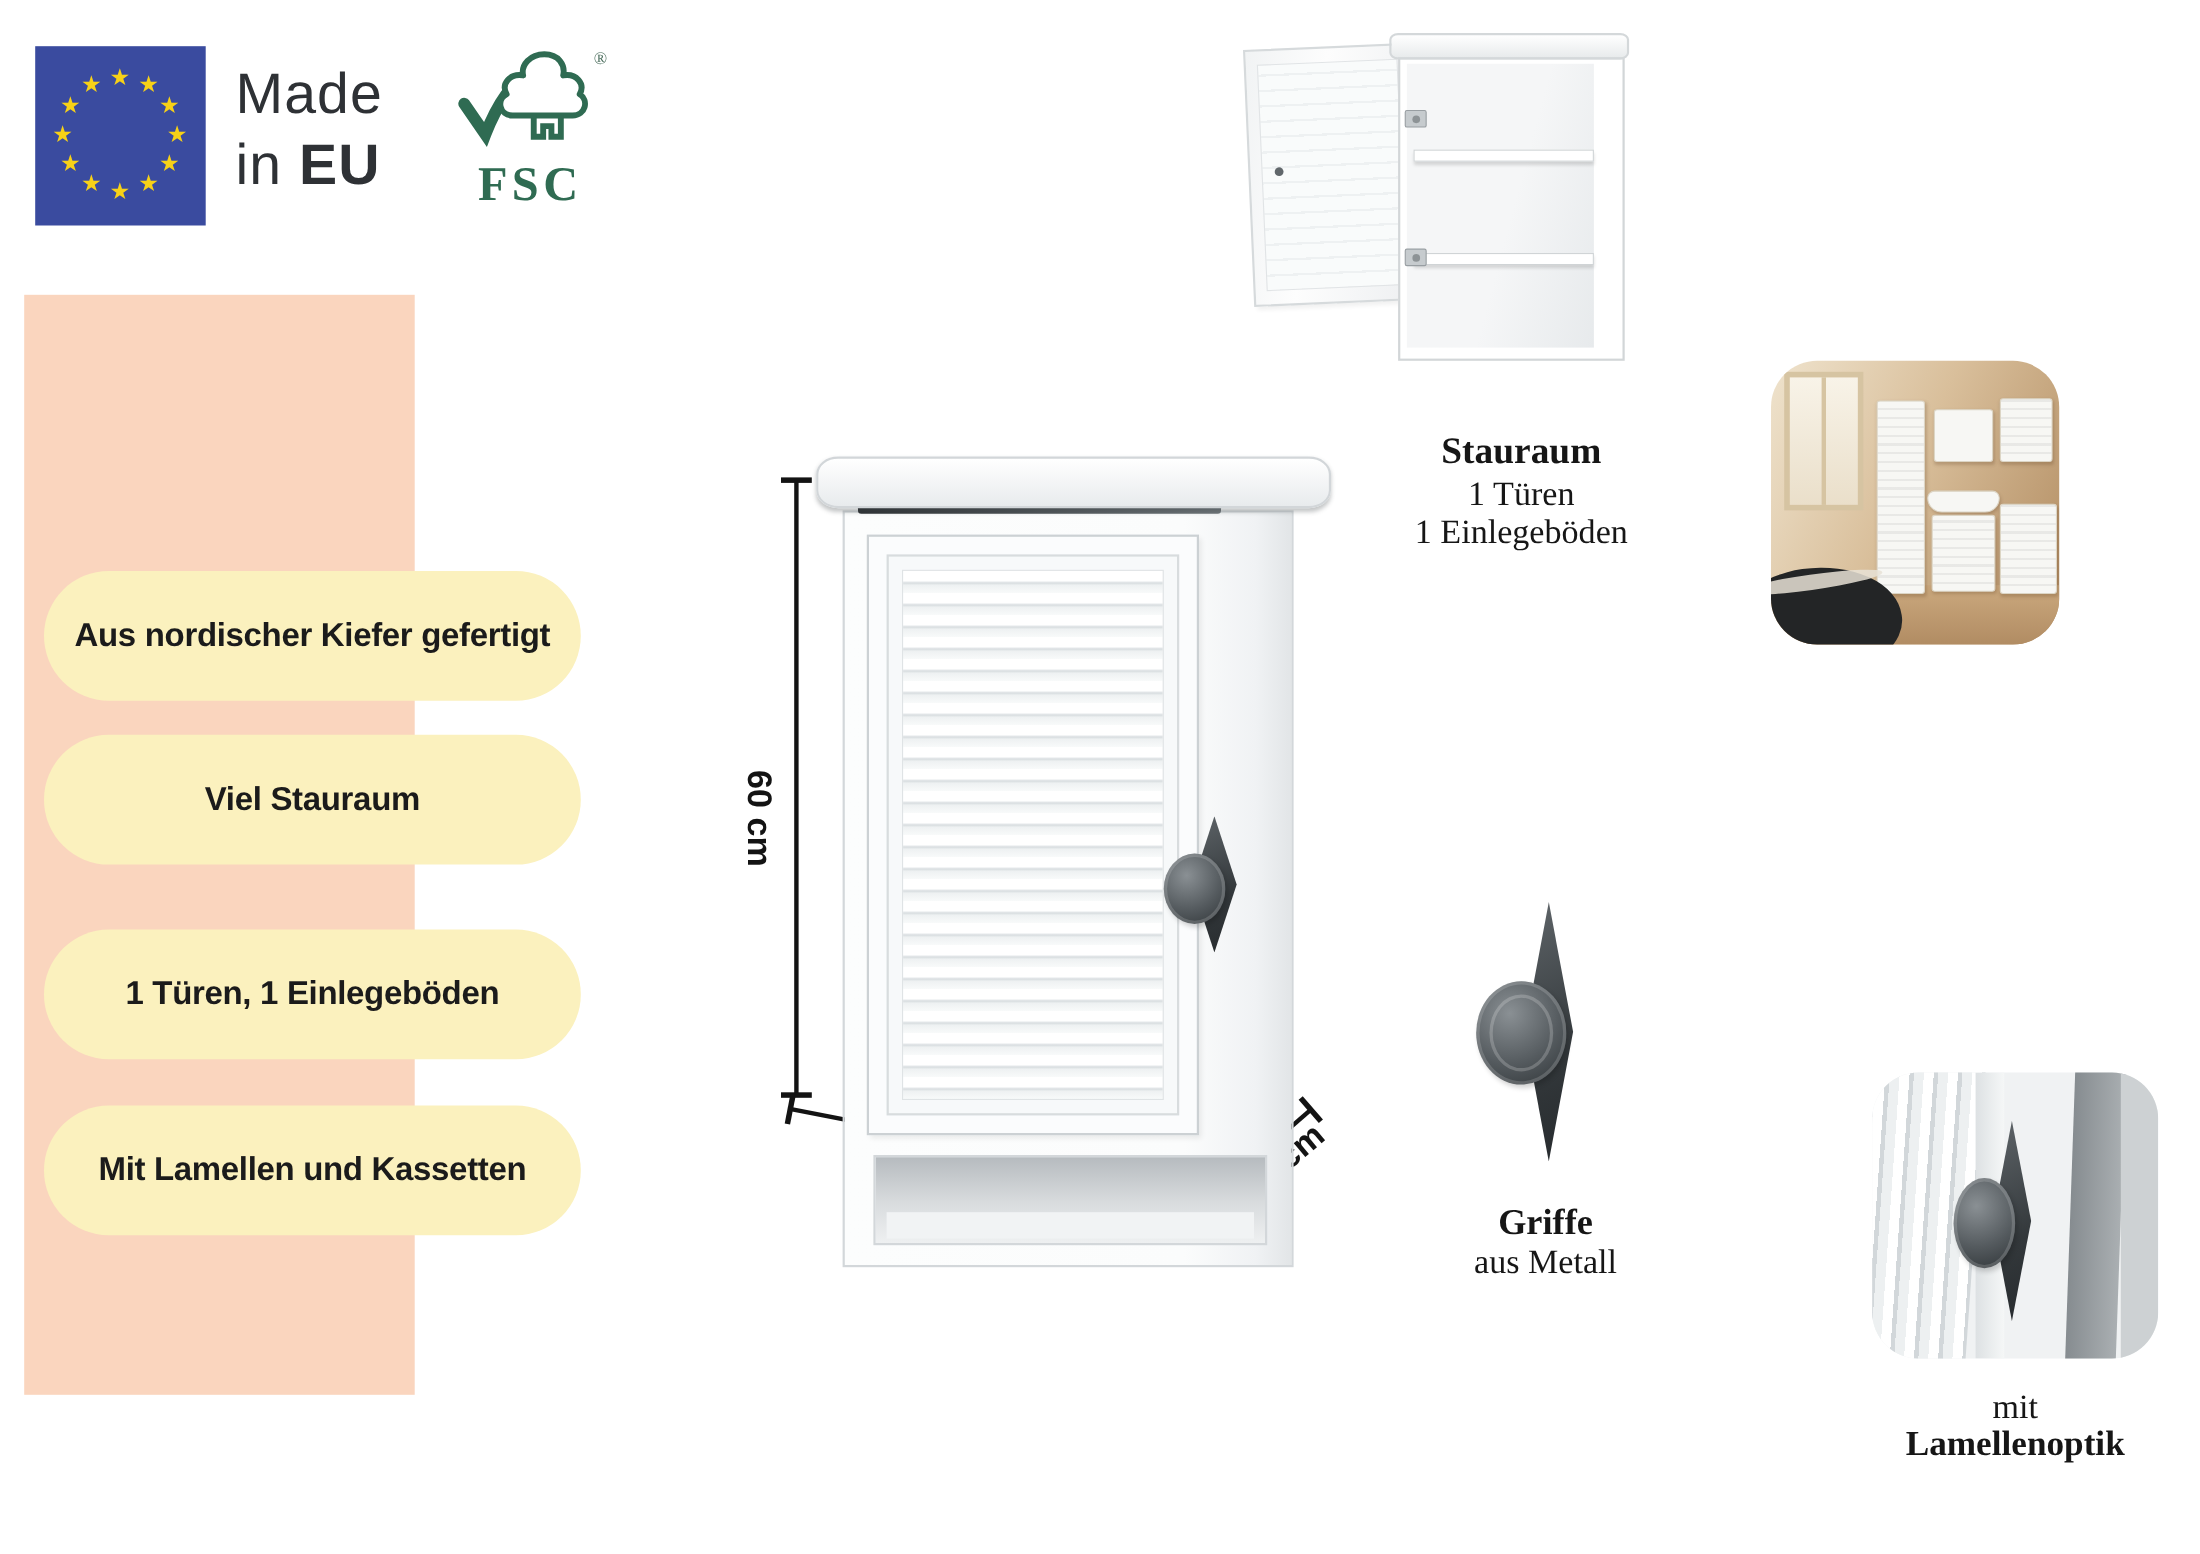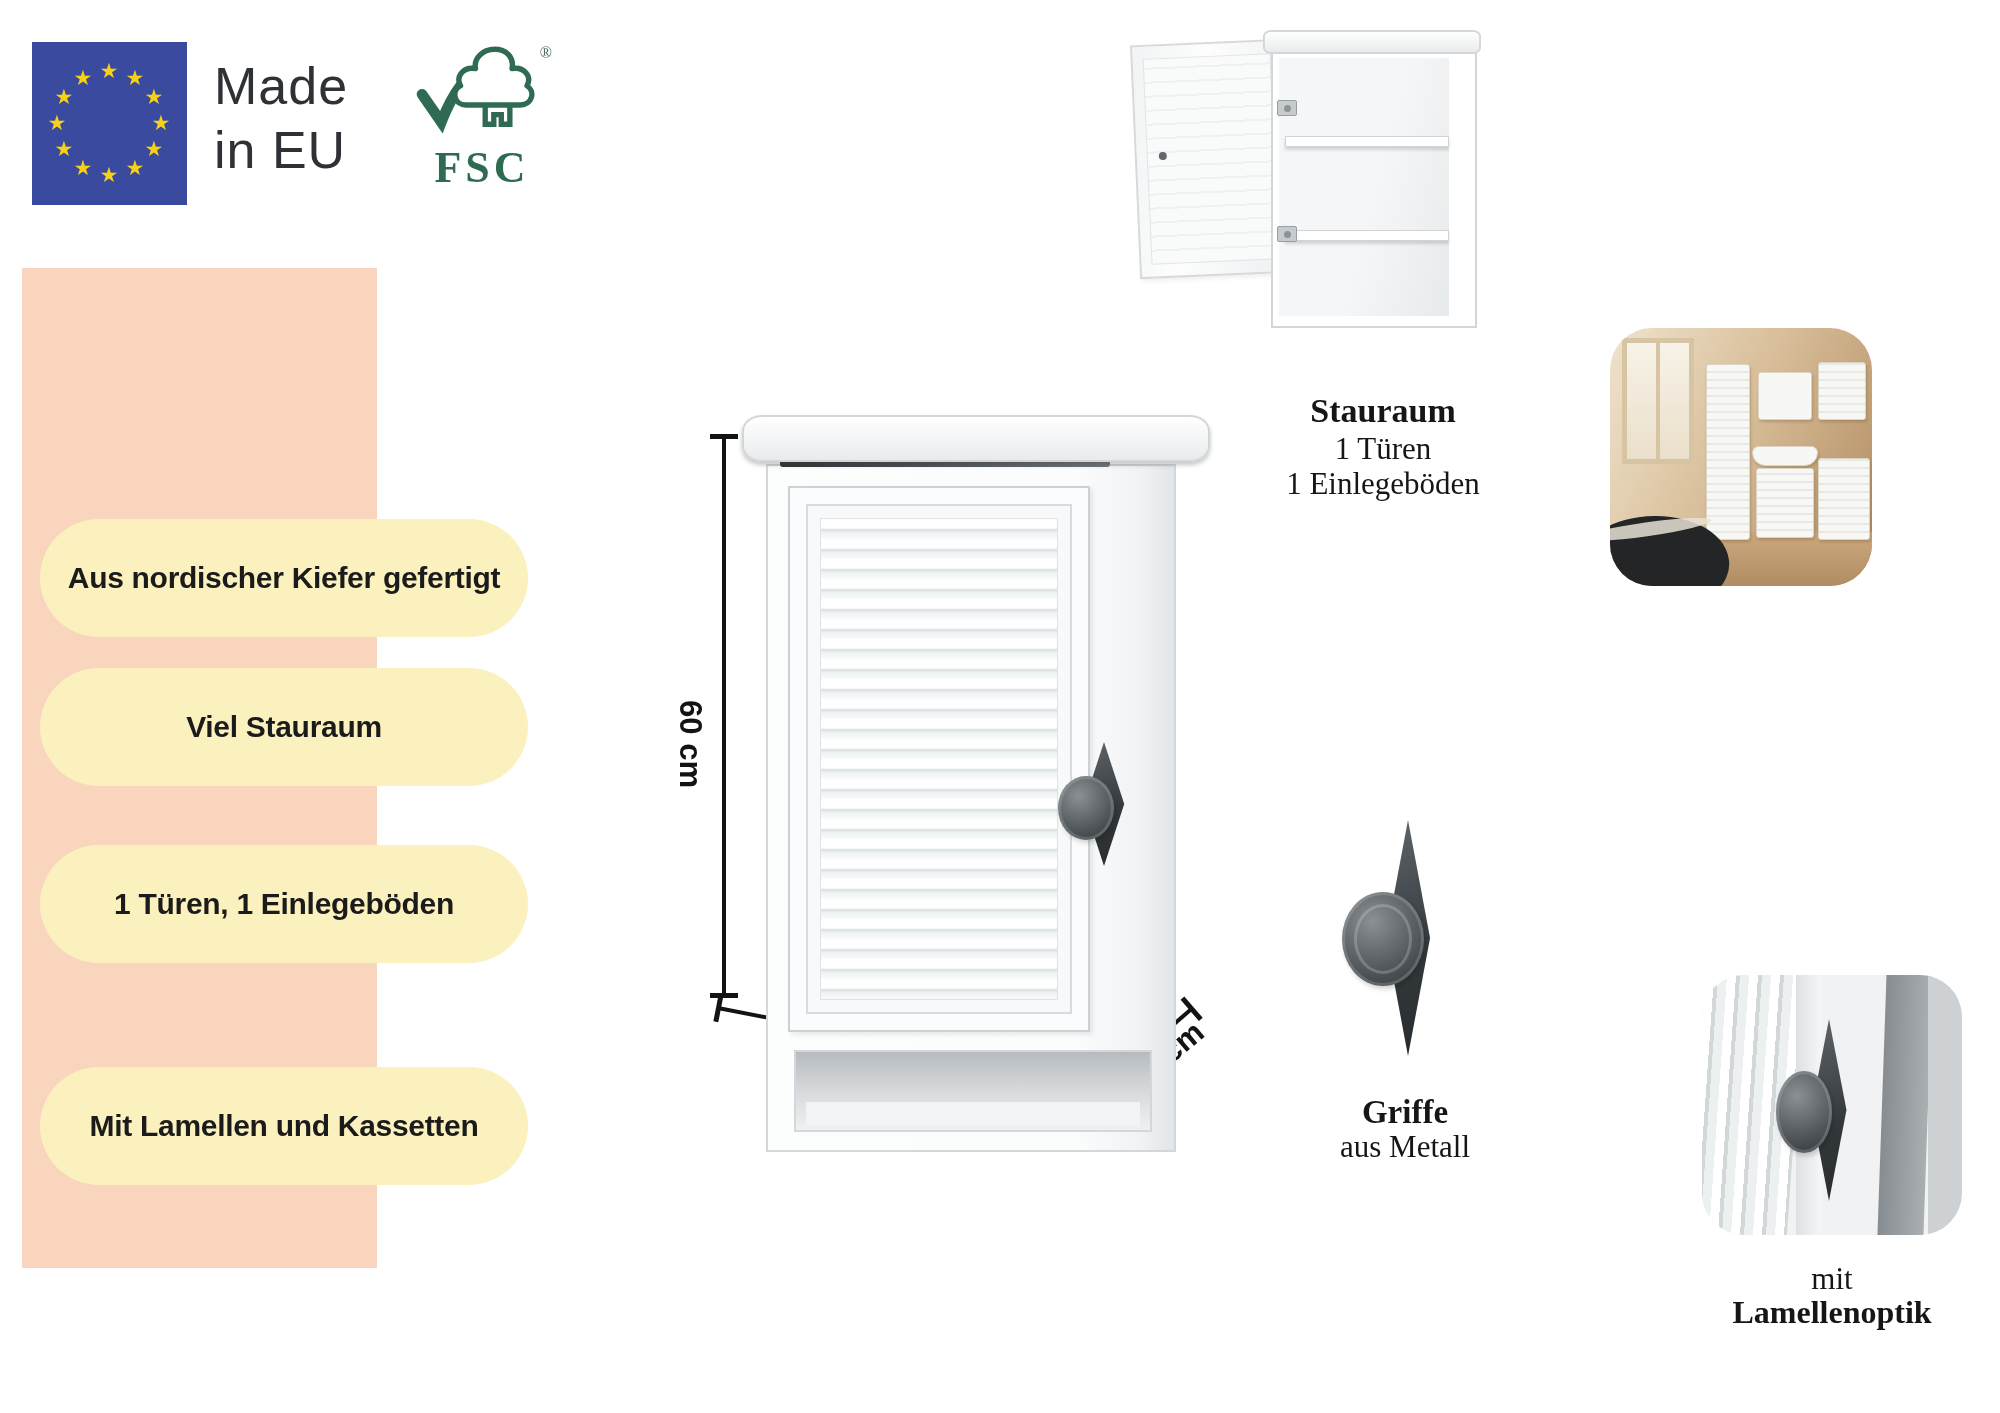--- a/index.html
+++ b/index.html
@@ -7,35 +7,35 @@
   body { font-family:"Liberation Sans", sans-serif; color:#1b1b1b; }
   #canvas { position:relative; width:2000px; height:1413px; background:#ffffff; overflow:hidden; }
 
   
   .eu-flag { position:absolute; left:32px; top:42px; width:155px; height:163px; background:#3A4B9F; }
   .eu-flag .star { position:absolute; width:24px; height:24px; font-size:21px; line-height:24px;
                    text-align:center; color:#F7D117; }
   .made-in { position:absolute; left:214px; top:56px; color:#2E3135; }
   .made-l1 { font-size:52px; line-height:60px; letter-spacing:1px; }
   .made-l2 { font-size:52px; line-height:60px; margin-top:4px; letter-spacing:1px; }
-  .made-l2 b { font-weight:400; }
+  .made-l2 b { font-weight:700; }
 
   .fsc { position:absolute; left:404px; top:32px; width:156px; text-align:center; }
   .fsc svg { display:block; width:150px; height:116px; margin:0 auto; }
   .fsc-name { font-family:"Liberation Serif", serif; font-weight:700; font-size:44px;
               color:#2F6B52; letter-spacing:4px; margin-top:-6px; }
   .fsc-reg { font-family:"Liberation Serif", serif; font-size:15px; fill:#4a6d5c; }
 
   
   .band { position:absolute; left:22px; top:268px; width:355px; height:1000px; background:#FAD5BE; }
   .pill { position:absolute; left:40px; width:488px; height:118px; background:#FBF1BE;
           border-radius:60px; display:flex; align-items:center; justify-content:center;
           text-align:center; font-weight:700; font-size:30px; letter-spacing:-0.3px; color:#1b1b1b; }
   .pill-0 { top:327px; } .pill-1 { top:519px; } .pill-2 { top:668px; }
-  .pill-3 { top:845px; } .pill-4 { top:1067px; }
+  .pill-3 { top:845px; } .pill-4 { top:1005px; }
 
   
   .cab { position:absolute; left:736px; top:410px; width:480px; height:745px; }
   .cab-molding { position:absolute; left:6px; top:5px; width:468px; height:47px;
                  background:linear-gradient(#ffffff,#e8ebed); border:2px solid #d2d6d9;
                  border-radius:20px / 16px; box-shadow:0 3px 4px rgba(60,65,68,0.3); z-index:3; }
   .cab-gap { position:absolute; left:44px; top:49px; width:330px; height:8px; border-radius:3px;
              background:linear-gradient(90deg,#2e3235,#70777b); z-index:2; }
   .cab-body { position:absolute; left:30px; top:54px; width:410px; height:688px;
               background:linear-gradient(90deg,#fcfdfd 0%,#fbfcfc 76%,#f0f2f4 92%,#e2e5e7 100%);

